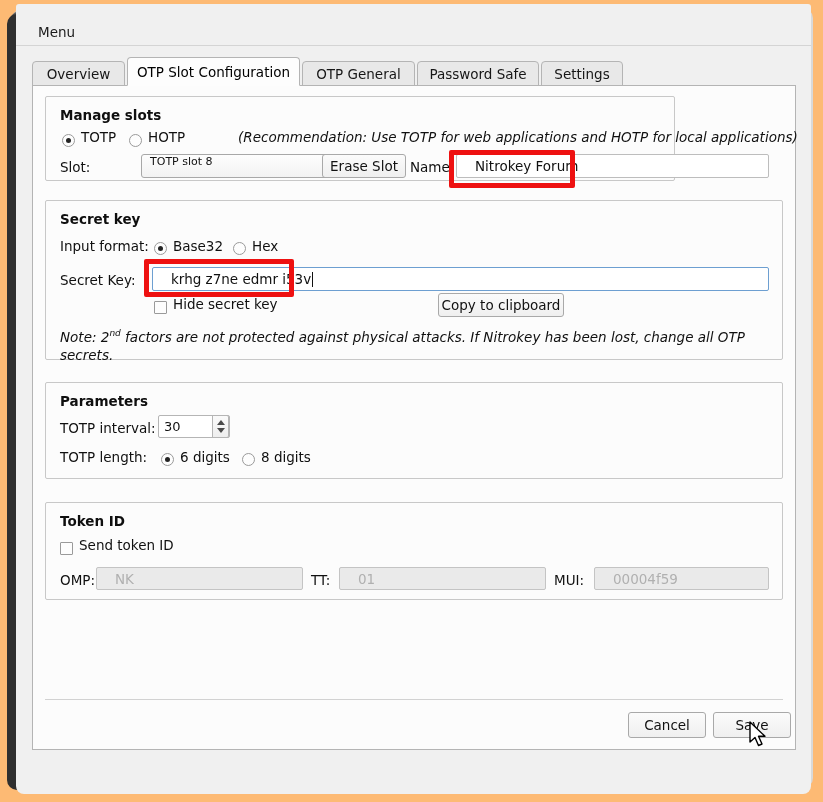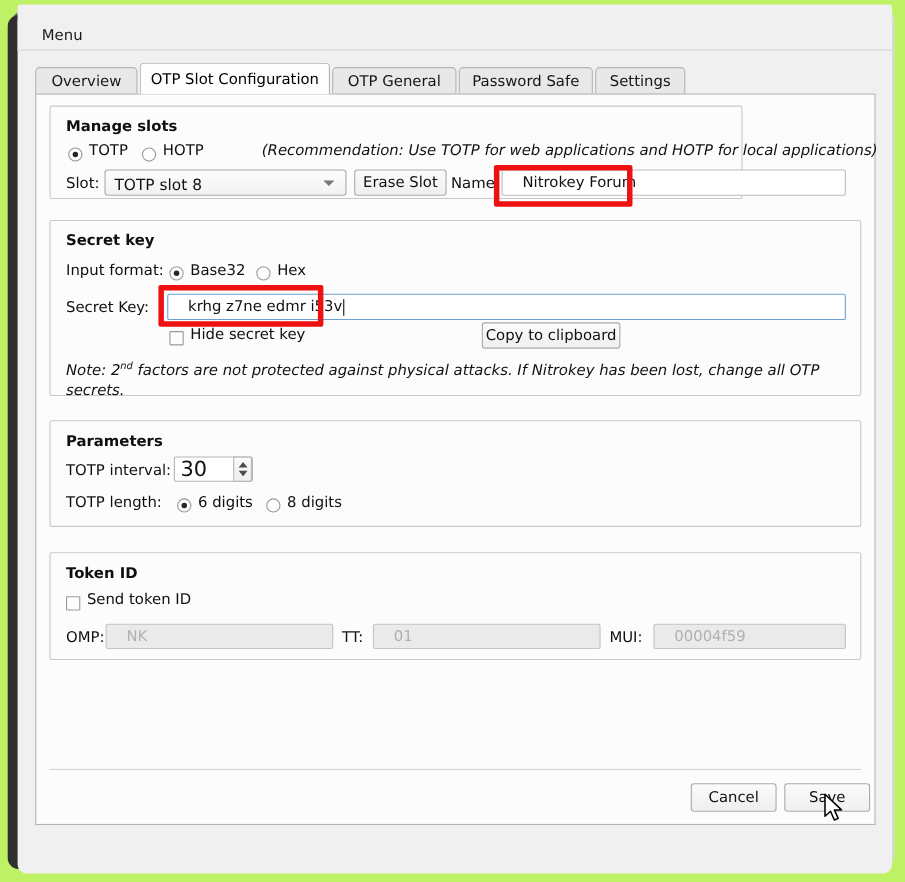--- a/index.html
+++ b/index.html
@@ -7,21 +7,21 @@
     margin: 0; padding: 0;
     width: 823px; height: 802px;
     background: #ffffff;
     font-family: "DejaVu Sans", "Liberation Sans", sans-serif;
     overflow: hidden;
   }
 
   
   #desktop {
     position: absolute; inset: 0;
-    background: #bef264;
+    background: #fdba74;
   }
 
   
   .frame-shadow {
     position: absolute;
     border-radius: 10px;
     background: #2b2b2b;
   }
   .fs1 { left: 13px; top: 8px;  width: 800px; height: 780px; background:#d9d9d9; }
   .fs2 { left: 11px; top: 10px; width: 800px; height: 780px; background:#8d8d8d; }
@@ -118,23 +118,24 @@
     width: 5px; height: 5px; border-radius: 50%;
     background: #242424;
   }
   .checkbox { border-radius: 1px; }
 
   .combobox {
     position: absolute;
     background: linear-gradient(#fdfdfd, #f2f2f2);
     border: 1px solid #a8a8a8;
     border-radius: 3px;
-    font-size: 14px; color: #111;
-    display: flex; align-items: flex-end;
+    font-size: 11px; color: #111;
+    display: flex; align-items: flex-start;
     padding-left: 8px;
+    margin-left: 46px;
   }
   .combobox .arrow {
     position: absolute; right: 10px; top: 50%;
     margin-top: -2px;
     width: 0; height: 0;
     border-left: 5px solid transparent;
     border-right: 5px solid transparent;
     border-top: 5px solid #767676;
   }
 
@@ -172,21 +173,21 @@
     width: 1px; height: 15px;
     background: #111;
     margin-left: 1px;
   }
 
   .spinbox {
     position: absolute;
     background: #ffffff;
     border: 1px solid #b5b5b5;
     border-radius: 2px;
-    font-size: 19px; color: #111;
+    font-size: 13px; color: #111;
     display: flex; align-items: center;
     padding-left: 5px;
   }
   .spin-btns {
     position: absolute; right: 0; top: -1px;
     width: 17px; height: calc(100% + 2px);
     background: linear-gradient(#fafafa,#eeeeee);
     border: 1px solid #b5b5b5;
     border-radius: 0 2px 2px 0;
     display: flex; flex-direction: column;

